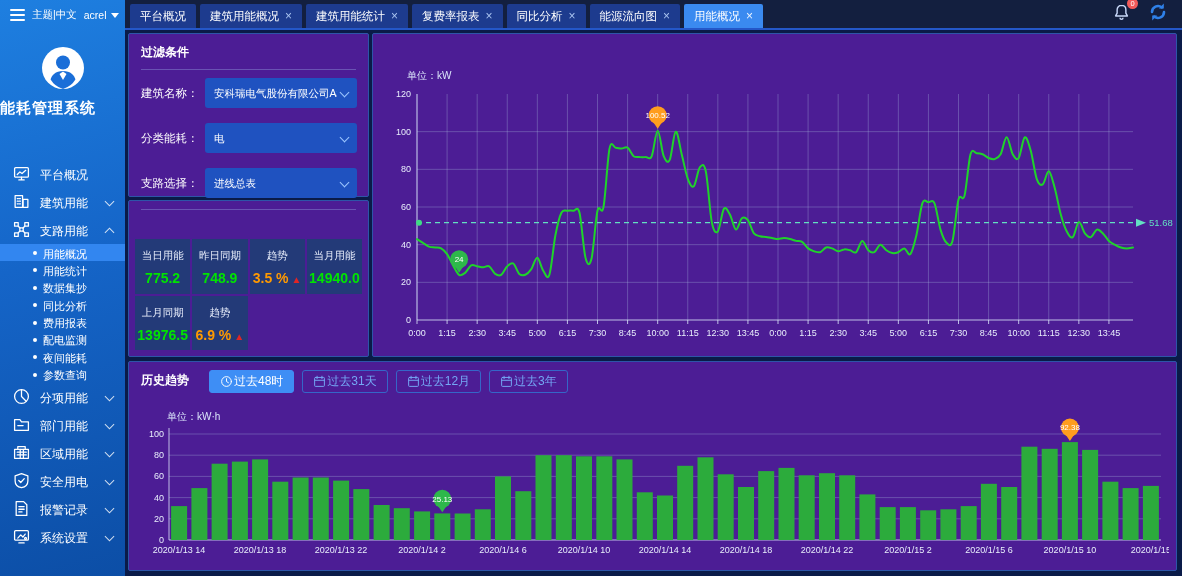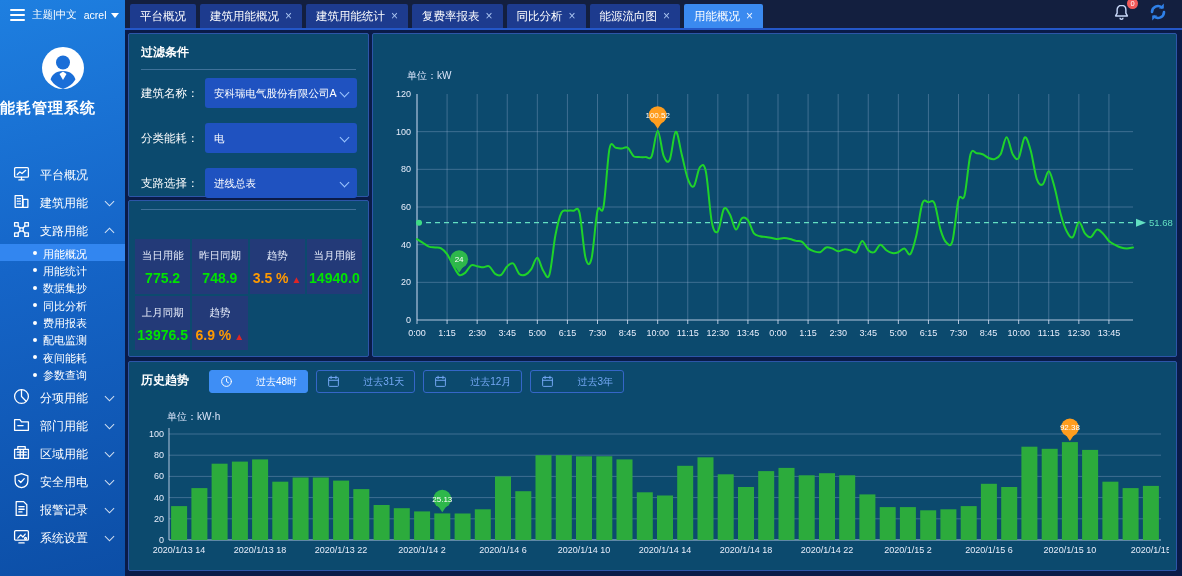--- a/index.html
+++ b/index.html
@@ -36,43 +36,43 @@
   .tab{height:24px;padding:0 10px;background:#1d3b8e;border-radius:2px 2px 0 0;font-size:11.5px;
        display:flex;align-items:center;gap:6px;cursor:pointer;white-space:nowrap}
   .tab.active{background:#3a8af0}
   .tab .x{color:#a9c3f0;font-size:12px;line-height:1}
   .tab.active .x{color:#eaf3ff}
   .top-icons{position:absolute;right:14px;top:0;height:28px;display:flex;align-items:center;gap:17px}
   .bell-wrap{position:relative;cursor:pointer}
   .badge{position:absolute;top:-5px;right:-7px;background:#f25a5a;color:#fff;font-size:7.5px;
          width:11px;height:11px;border-radius:50%;text-align:center;line-height:11px}
   
-  .panel{position:absolute;background:#0c4a6e;border:1px solid #2d55a8;box-sizing:border-box;border-radius:2px}
+  .panel{position:absolute;background:#4c1d95;border:1px solid #2d55a8;box-sizing:border-box;border-radius:2px}
   #filter-panel{left:128px;top:33px;width:241px;height:164px}
   #huanbi-panel{left:128px;top:200px;width:241px;height:157px}
   #line-panel{left:372px;top:33px;width:805px;height:324px}
   #history-panel{left:128px;top:361px;width:1049px;height:210px}
   .p-title{font-size:12px;font-weight:bold;padding:10px 12px 0}
   .p-hr{margin:8px 12px 0;border-top:1px solid rgba(160,185,235,.35)}
   .f-row{position:absolute;left:0;right:0;height:30px}
   .f-label{position:absolute;left:12px;line-height:30px;font-size:11.5px}
   .f-select{position:absolute;left:76px;top:0;width:152px;height:30px;background:#1f52c0;border-radius:3px;cursor:pointer}
   .f-select .val{position:absolute;left:9px;right:20px;line-height:30px;font-size:10.5px;white-space:nowrap;overflow:hidden}
   .f-select .chev{border-color:#9cc6ff;right:9px;top:11px}
   .stat-grid{position:absolute;left:6px;top:38px;right:6px;bottom:6px;display:grid;
              grid-template-columns:1fr 1fr 1fr 1fr;grid-template-rows:1fr 1fr;gap:2px}
   .stat-cell{background:#233a78;text-align:center}
   .stat-label{font-size:10.5px;color:#e8eefc;margin-top:10px}
   .stat-value{font-size:14px;font-weight:bold;margin-top:7px;white-space:nowrap}
   .stat-value.green{color:#00e400}
   .trend-val{color:#ff9a00}
   .trend-arrow{color:#e02525;font-size:10px;margin-left:3px}
   .hist-btns{position:absolute;left:80px;top:8px;display:flex;gap:8px}
-  .hbtn{height:23px;display:flex;align-items:center;gap:23px;padding:0 10px;border-radius:3px;
-        font-size:10px;cursor:pointer;border:1px solid #3566c8;color:#74a8f5;box-sizing:border-box}
+  .hbtn{height:23px;display:flex;align-items:center;gap:1px;padding:0 10px;border-radius:3px;
+        font-size:12px;cursor:pointer;border:1px solid #3566c8;color:#74a8f5;box-sizing:border-box}
   .hbtn.active{background:#3e8ef5;border-color:#3e8ef5;color:#fff}
   .unit-label{position:absolute;font-size:10px;color:#dce6fb}
   #line-unit{left:34px;top:35px}
   #bar-unit{left:38px;top:48px}
   #line-svg{position:absolute;left:8px;top:50px}
   #bar-svg{position:absolute;left:10px;top:54px}
 </style>
 </head>
 <body>
 

